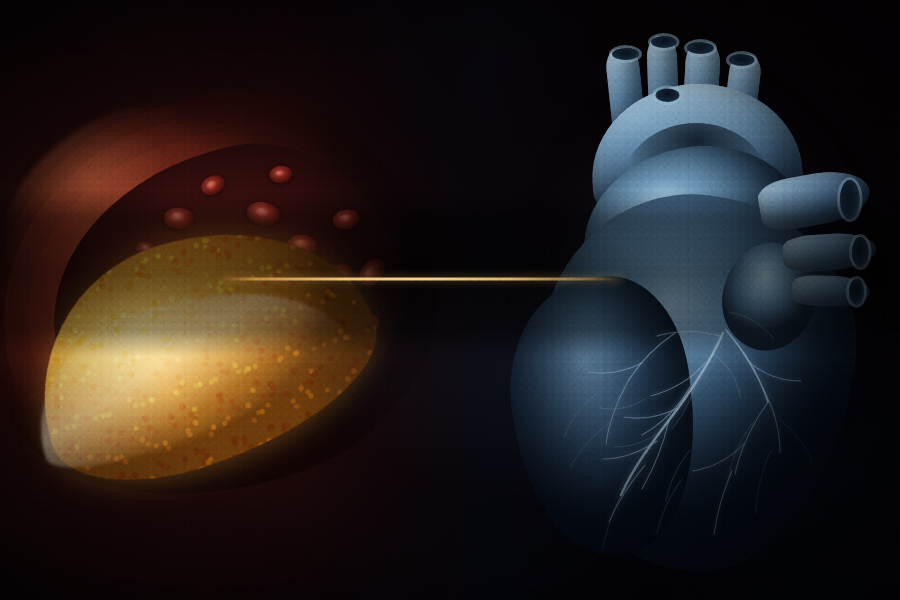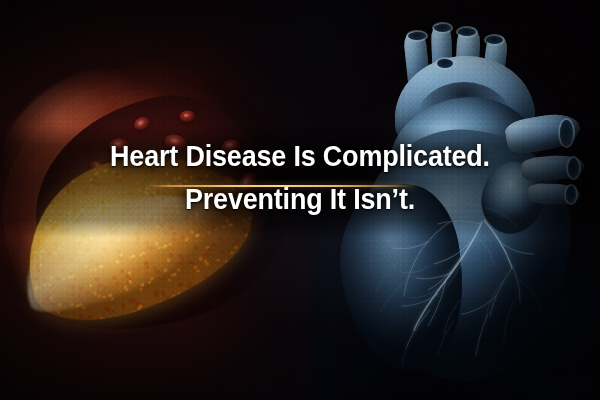--- a/index.html
+++ b/index.html
@@ -478,21 +478,17 @@
 
     <div class="heart-shade"></div>
   </div>
 
   <div class="mid-blend"></div>
   <div class="haze"></div>
   <div class="bg-vignette"></div>
 
   <div class="text-scrim"></div>
 
-  <div class="headline">
-    <div class="headline-line line-1">Heart Disease Is Complicated.</div>
-    <div class="headline-line line-2">Preventing It Isn’t.</div>
-  </div>
 
   <div class="divider"></div>
 
   <div class="grain"></div>
 </div>
 
 </body></html>

